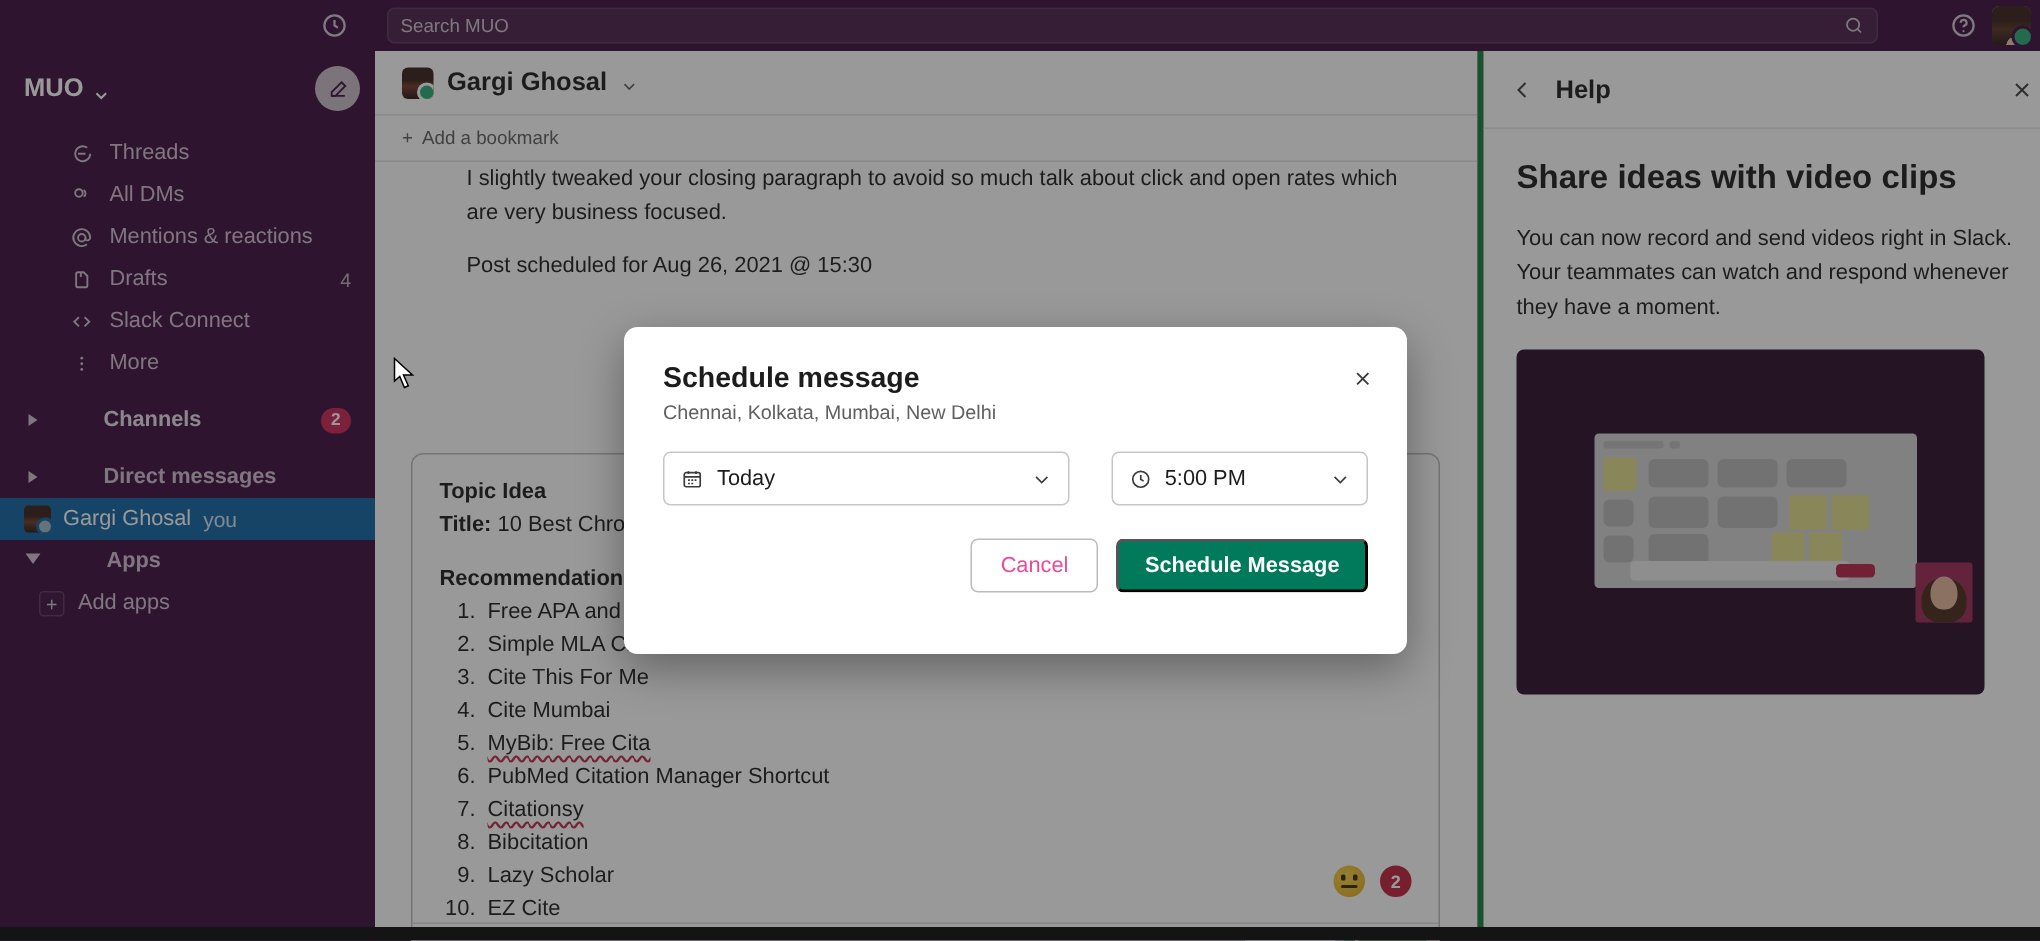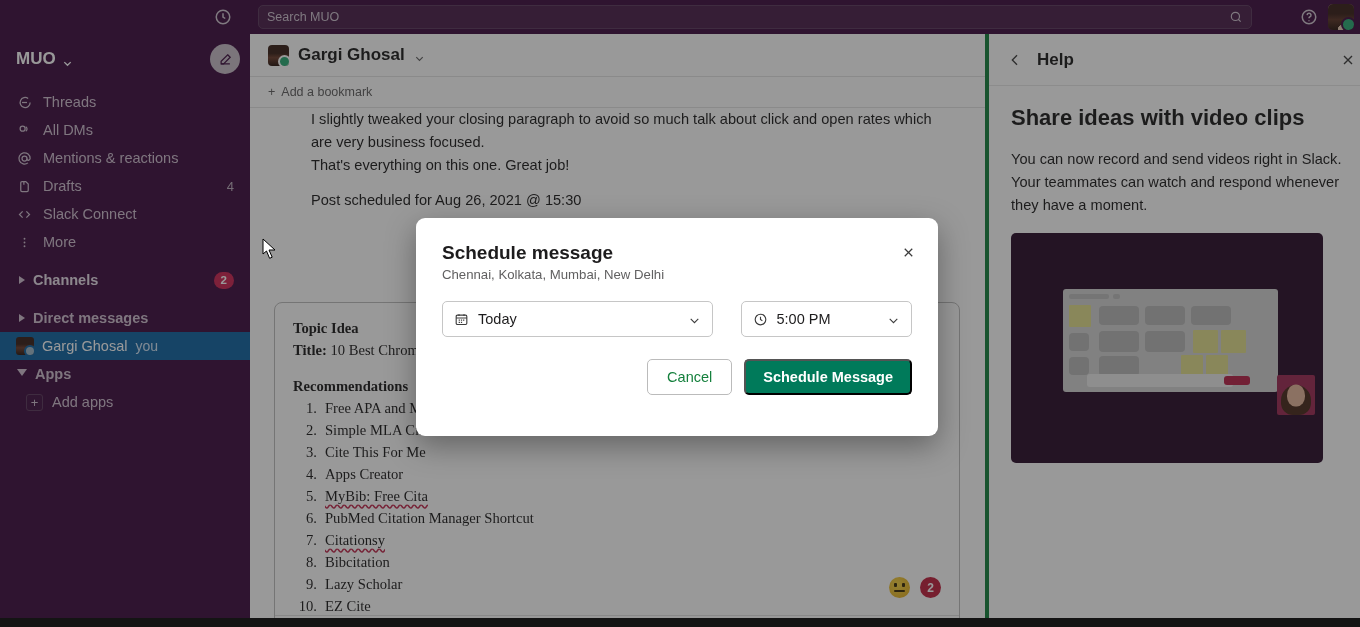--- a/index.html
+++ b/index.html
@@ -47,37 +47,37 @@
     background: #3f0e40; color: #cfc3d0;
   }
   .ws-header { height: 50px; display: flex; align-items: center; padding: 0 10px 0 16px; justify-content: space-between; }
   .ws-name { font-size: 17px; font-weight: bold; color: #fff; display: flex; align-items: center; gap: 6px; }
   .ws-chev { width: 11px; height: 11px; }
   .compose-btn {
     width: 30px; height: 30px; border-radius: 50%; background: #c8bdc9;
     display: flex; align-items: center; justify-content: center; color: #3f0e40;
   }
   .compose-btn svg { width: 15px; height: 15px; }
-  .nav { padding-top: 4px; }
+  .nav { padding-top: 4px; margin-left: 30px; }
   .nav-item {
     height: 28px; display: flex; align-items: center; gap: 10px;
     padding: 0 16px; font-size: 14.5px; color: #cfbfd0;
   }
   .nav-item .ico { width: 17px; display: flex; align-items: center; justify-content: center; color: #cfbfd0; flex: none; }
   .nav-item .ico svg { width: 15px; height: 15px; }
   .nav-item .lbl { flex: 1; white-space: nowrap; }
   .nav-item .cnt { font-size: 13px; color: #bcaebd; }
   .section-row {
     height: 28px; display: flex; align-items: center; gap: 8px;
     padding: 0 16px; font-size: 14.5px; color: #cfbfd0; font-weight: bold;
   }
   .section-row.bold { font-weight: bold; color: #e8dfe9; }
   .caret { width: 0; height: 0; border-left: 6px solid #cfbfd0; border-top: 4px solid transparent; border-bottom: 4px solid transparent; flex: none; margin-left: 3px; }
   .caret.down { border-left: 5px solid transparent; border-right: 5px solid transparent; border-top: 7px solid #cfbfd0; margin-left: 1px; }
-  .section-row .lbl { flex: 1; }
+  .section-row .lbl { flex: 1; margin-left: 36px; }
   .badge-red {
     background: #cd2553; color: #fff; font-size: 11.5px; font-weight: bold;
     border-radius: 9px; padding: 1px 7px; line-height: 15px;
   }
   .dm-row {
     height: 28px; display: flex; align-items: center; gap: 8px;
     padding: 0 16px; font-size: 14.5px; background: #1164a3; color: #fff;
   }
   .dm-av { width: 18px; height: 18px; border-radius: 3px; position: relative; overflow: hidden; flex:none;
     background: linear-gradient(180deg,#3a2018 0 40%, #6a3c2c 60%, #2a1710 100%); }
@@ -107,21 +107,21 @@
     background: #fff; border: 1px solid #dddddd; border-radius: 14px;
     padding: 4px 13px; font-size: 13px; color: #454245; display: flex; align-items: center; gap: 7px;
     box-shadow: 0 1px 2px rgba(0,0,0,.06); z-index: 3;
   }
   .date-pill .pchev { width: 10px; height: 10px; color: #616061; }
 
   .composer {
     position: absolute; left: 24px; top: 194px; width: 686px; height: 354px;
     border: 1px solid #bdbdbd; border-radius: 8px; background: #fff; overflow: hidden;
   }
-  .composer-body { padding: 14px 18px 6px 18px; font-size: 14.6px; color: #1d1c1d; line-height: 22px; font-family: Liberation Serif, serif; }
+  .composer-body { padding: 14px 18px 6px 18px; font-size: 14.6px; color: #1d1c1d; line-height: 22px; }
   .ci-bold { font-weight: bold; }
   .ci-gap { height: 14px; }
   .ol { list-style: none; counter-reset: n; }
   .ol li { counter-increment: n; display: flex; gap: 8px; line-height: 22px; }
   .ol li::before { content: counter(n) "."; width: 24px; text-align: right; flex: none; color: #1d1c1d; }
   .spell { text-decoration: underline wavy #c02b4f; text-underline-offset: 3px; }
 
   .reactions { position: absolute; right: 18px; bottom: 57px; display: flex; gap: 10px; align-items: center; }
   .emo { width: 21px; height: 21px; border-radius: 50%; background: radial-gradient(circle at 40% 35%, #f7d344, #e0a91b); position: relative; }
   .emo::before { content:''; position:absolute; left:5px; top:6px; width:2.6px;height:3.6px;background:#3a2a06;border-radius:1px;
@@ -187,21 +187,21 @@
     display: flex; align-items: center; padding: 0 11px; gap: 9px; background: #fff;
   }
   .sel.date { width: 278px; }
   .sel.time { width: 176px; }
   .sel .sico { width: 15px; height: 15px; color: #3c3c3c; flex: none; }
   .sel .sval { flex: 1; font-size: 14.5px; color: #1d1c1d; }
   .sel .schev { width: 13px; height: 13px; color: #3c3c3c; flex: none; }
   .m-actions { display: flex; justify-content: flex-end; gap: 12px; padding: 22px 26px 0 26px; }
   .btn-cancel {
     height: 36px; padding: 0 19px; border: 1px solid #bbbbbb; border-radius: 5px; background: #fff;
-    font-size: 14.5px; color: #15803d; display: flex; align-items: center;
+    font-size: 14.5px; color: #ec4899; display: flex; align-items: center;
   }
   .btn-primary {
     height: 36px; padding: 0 17px; border-radius: 5px; background: #007a5a;
     font-size: 14.5px; font-weight: bold; color: #fff; display: flex; align-items: center;
   }
   .cursor { position: absolute; left: 262px; top: 238px; z-index: 70; }
   .bottomstrip { position: absolute; left: 0; top: 618px; width: 1360px; height: 9px; background: #0d0d0d; }
 </style>
 </head>
 <body>
@@ -365,21 +365,20 @@
     <div class="bookmark-bar">
       <span class="bookmark-btn">
         <span>+</span>
         <span>Add a bookmark</span>
       </span>
     </div>
 
     <div class="msgarea">
       <div class="msg-line">I slightly tweaked your closing paragraph to avoid so much talk about click and open rates which</div>
       <div class="msg-line">are very business focused.</div>
-      <div class="msg-line">That's everything on this one. Great job!</div>
       <div style="height:12px"></div>
       <div class="msg-line">Post scheduled for Aug 26, 2021 @ 15:30</div>
 
       <div class="date-pill">
         <span>Wednesday, August 25th</span>
         <span class="pchev">
           <svg viewBox="0 0 24 24" fill="none" stroke="currentColor" stroke-width="2.5">
               <path d="M5 9l7 7 7-7"></path>
             </svg>
         </span>
@@ -398,21 +397,21 @@
             <li>
                 <span>Free APA and ML</span>
               </li>
             <li>
                 <span>Simple MLA Cita</span>
               </li>
             <li>
                 <span>Cite This For Me</span>
               </li>
             <li>
-                <span>Apps Creator</span>
+                <span>Cite Mumbai</span>
               </li>
             <li>
                 <span class="spell">MyBib: Free Cita</span>
               </li>
             <li>
                 <span>PubMed Citation Manager Shortcut</span>
               </li>
             <li>
                 <span class="spell">Citationsy</span>
               </li>

